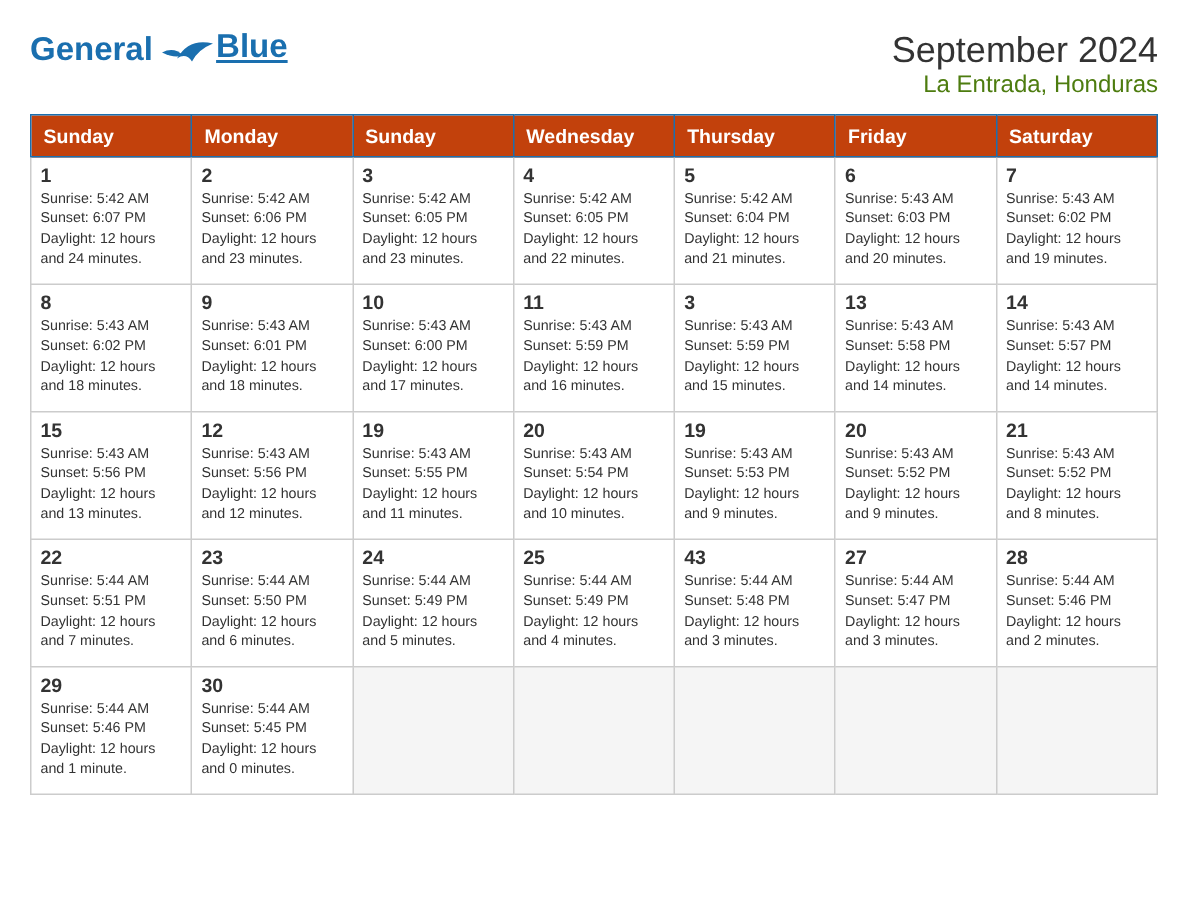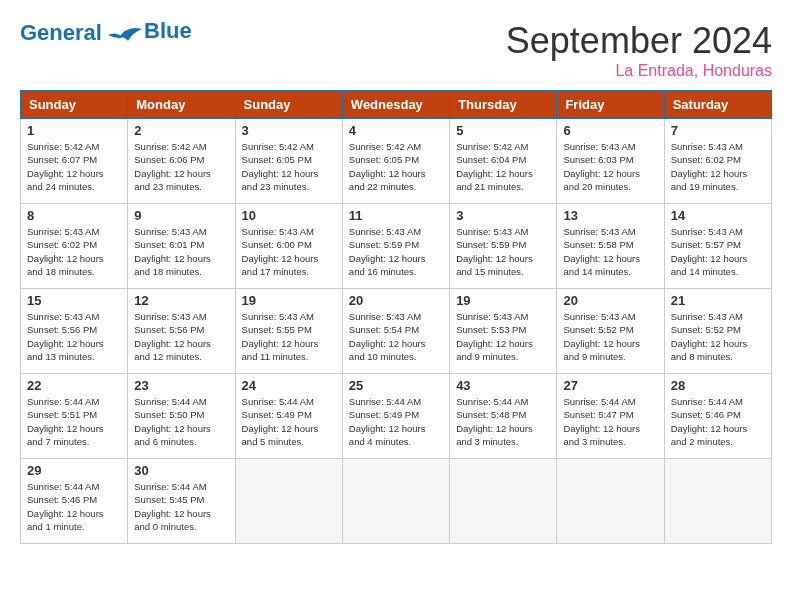--- a/index.html
+++ b/index.html
@@ -23,28 +23,28 @@
     }
     .logo-wrapper {
       display: flex;
       align-items: center;
       gap: 4px;
     }
     .title-block {
       text-align: right;
     }
     .title-block h1 {
-      font-size: 36px;
+      font-size: 24px;
       font-weight: normal;
       color: #333;
     }
     .title-block h2 {
       font-size: 16px;
       font-weight: normal;
-      color: #ec4899;
+      color: #4d7c0f;
     }
     .calendar {
       width: 100%;
       border-collapse: collapse;
     }
     .calendar th {
       background: #c2410c;
       color: #fff;
       font-size: 13px;
       font-weight: bold;
@@ -86,21 +86,21 @@
   <div class="logo">
     <div class="logo-wrapper">
       <div style="font-size:22px;font-weight:bold;color:#333;">
         <span style="color:#1a6faf;">General</span>
         <svg width="36" height="22" viewBox="0 0 36 22" style="vertical-align:middle;">
           <path d="M10,16 Q18,2 34,6 Q24,10 20,18 Q16,12 10,16Z" fill="#1a6faf"></path>
           <path d="M0,12 Q8,8 14,14 Q8,16 0,12Z" fill="#1a6faf"></path>
         </svg>
       </div>
     </div>
-    <div style="font-size:22px;font-weight:bold;color:#1a6faf;margin-top:-4px;">Blue</div>
+    <div style="font-size:22px;font-weight:bold;color:#1a6faf;margin-top:-4px;text-decoration:underline;">Blue</div>
   </div>
   <div class="title-block">
     <h1>September 2024</h1>
     <h2>La Entrada, Honduras</h2>
   </div>
 </div>
 
 <table class="calendar">
   <thead>
     <tr>

